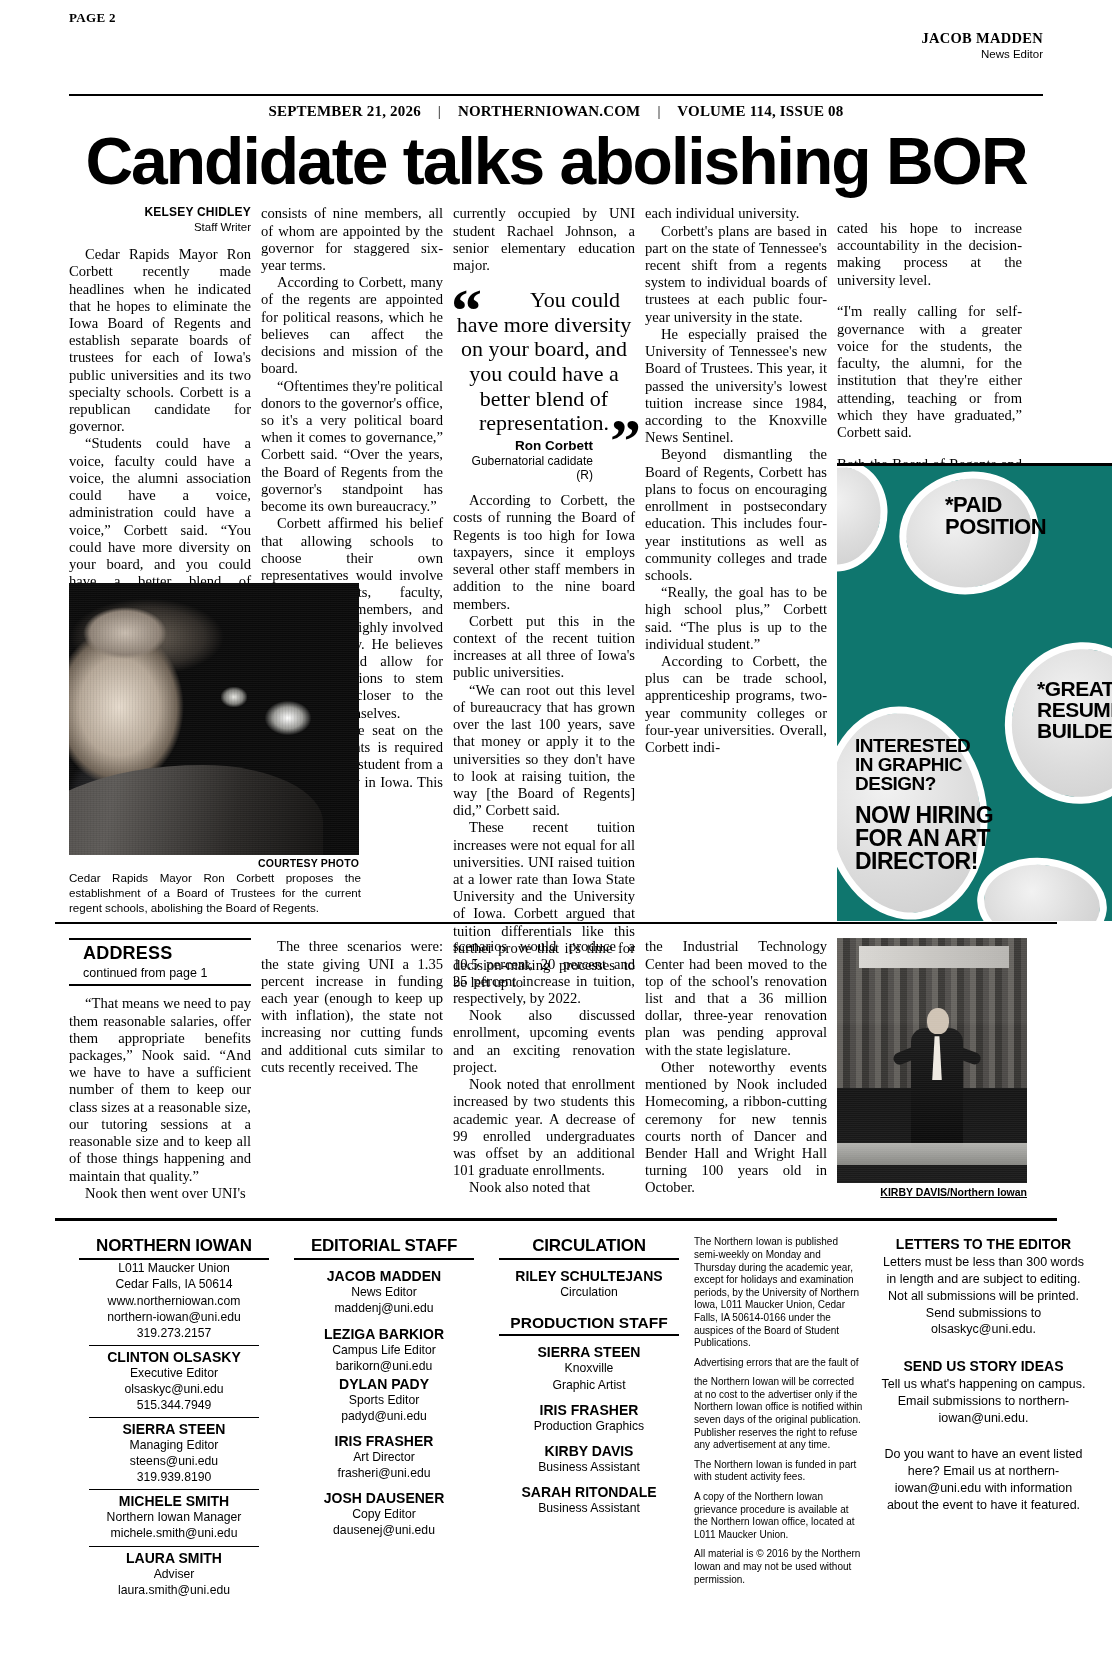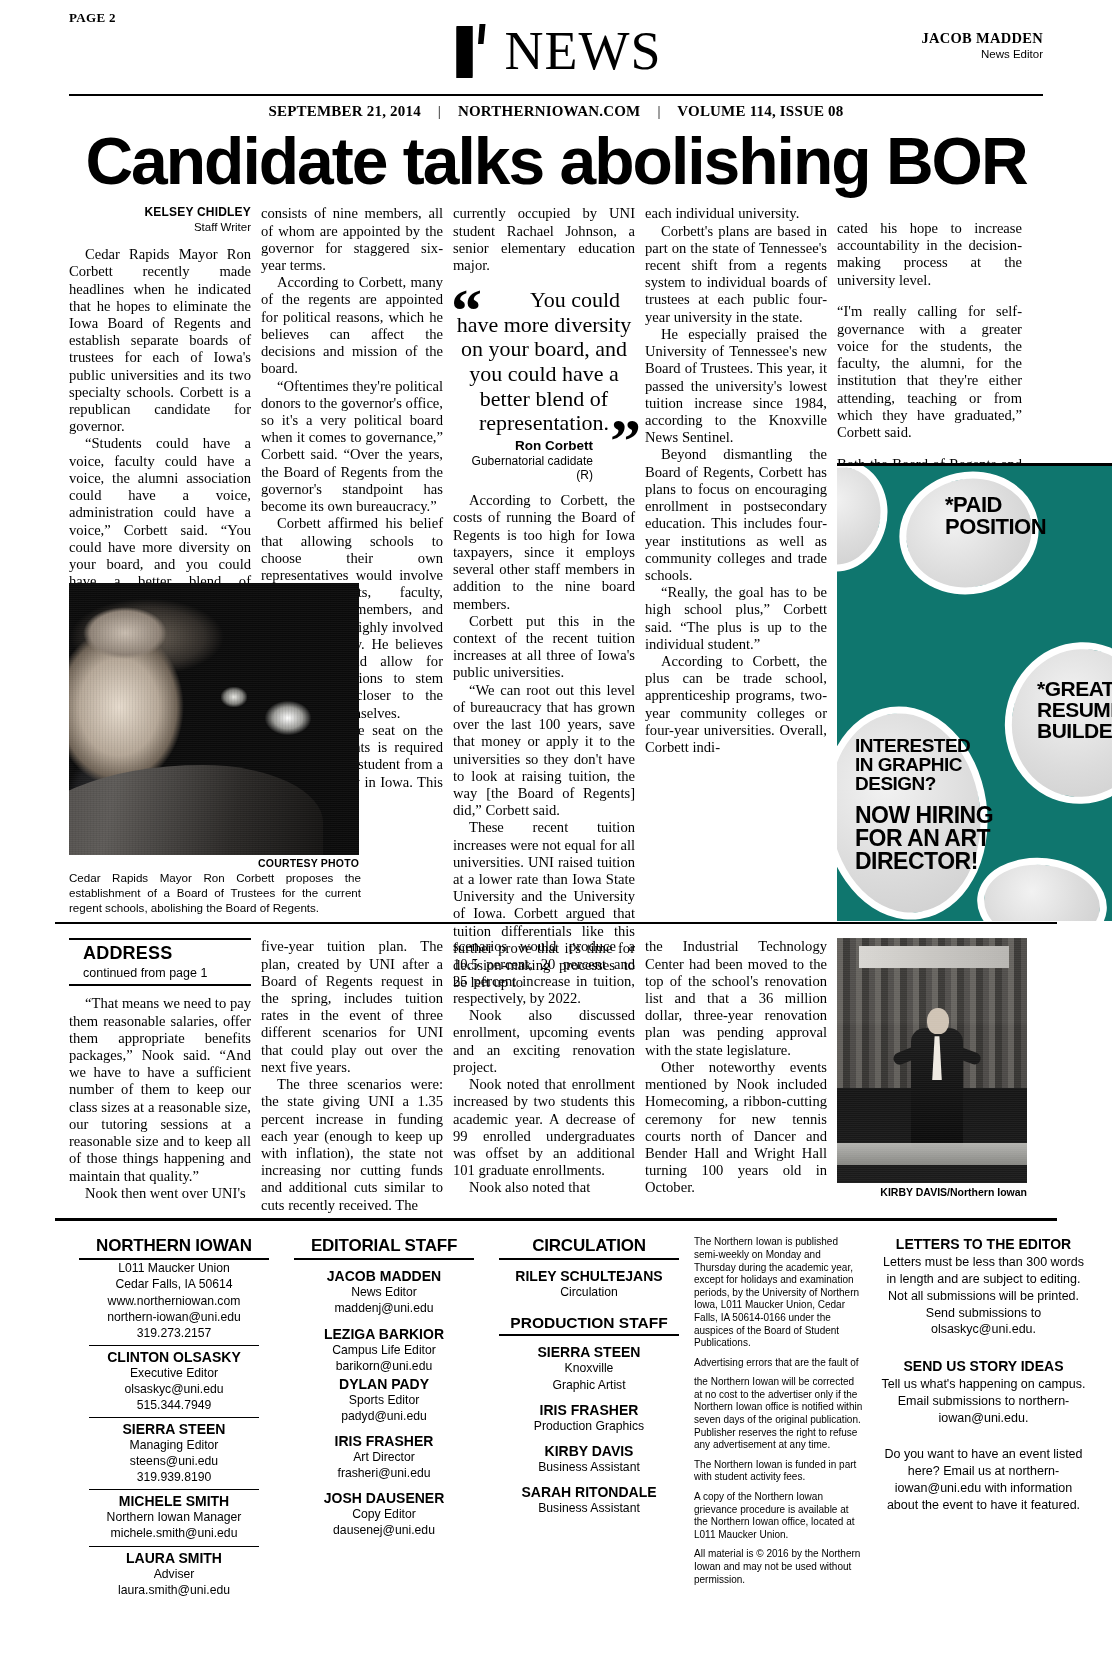--- a/index.html
+++ b/index.html
@@ -272,21 +272,21 @@
     opacity:.85;
   }
   .photo2 .grain {
     position:absolute; inset:0;
     background-image:repeating-linear-gradient(0deg, rgba(255,255,255,.04) 0 1px, transparent 1px 2px);
   }
   .credit2 {
     position:absolute; left:768px; top:248px; width:190px;
     text-align:right;
     font-family:"Liberation Sans", sans-serif;
-    font-weight:bold; font-size:10.5px;
+    font-weight:bold; font-size:10.5px;text-decoration:underline;
   }
 
   
   .staffbox { position:relative; height:300px; }
   .sb-col {
     position:absolute; top:0;
     text-align:center;
     font-family:"Liberation Sans", sans-serif;
   }
   .sb1 { left:10px;  width:190px; }
@@ -313,41 +313,31 @@
   .sb-gap { height:20px; }
 </style>
 </head>
 <body>
 
 <div class="page">
 
   <div class="masthead">
     <div class="page-num">PAGE 2</div>
 
-    <div class="nameplate">
-      <span class="n-logo">
-        <svg viewBox="0 0 50 58" width="50" height="58" aria-hidden="true">
-          <path d="M6 56 L6 4 L14 4 L14 30 L14 4 L22 4 L22 56 Z" fill="#000"></path>
-          <path d="M6 4 L6 56 L13.5 56 L13.5 20 L22 56 L22 4 L14.5 4 L14.5 38 Z" fill="#000"></path>
-          <path d="M29 2 L35 2 L33 22 L27.5 22 Z" fill="#000"></path>
-        </svg>
-      </span>
-      <span class="news-word">NEWS</span>
-    </div>
 
     <div class="editor-block">
       <div class="editor-name">JACOB MADDEN</div>
       <div class="editor-role">News Editor</div>
     </div>
   </div>
 
   <div class="rule-thick"></div>
 
   <div class="dateline">
-    <span>SEPTEMBER 21, 2014</span>
+    <span>SEPTEMBER 21, 2026</span>
     <span class="sep">|</span>
     <span>NORTHERNIOWAN.COM</span>
     <span class="sep">|</span>
     <span>VOLUME 114, ISSUE 08</span>
   </div>
 
   <h1 class="headline">Candidate talks abolishing BOR</h1>
 
   <div class="article">
 
@@ -448,21 +438,20 @@
     <div class="col c1">
       <div class="jumphead-box">
         <div class="jumphead">ADDRESS</div>
         <div class="jumpsub">continued from page 1</div>
       </div>
       <p>“That means we need to pay them reasonable salaries, offer them appropriate benefits packages,” Nook said. “And we have to have a sufficient number of them to keep our class sizes at a reasonable size, our tutoring sessions at a reasonable size and to keep all of those things happening and maintain that quality.”</p>
       <p>Nook then went over UNI's</p>
     </div>
 
     <div class="col c2">
-      <p class="noind">five-year tuition plan. The plan, created by UNI after a Board of Regents request in the spring, includes tuition rates in the event of three different scenarios for UNI that could play out over the next five years.</p>
       <p>The three scenarios were: the state giving UNI a 1.35 percent increase in funding each year (enough to keep up with inflation), the state not increasing nor cutting funds and additional cuts similar to cuts recently received. The</p>
     </div>
 
     <div class="col c3">
       <p class="noind">scenarios would produce a 10.5 percent, 20 percent and 25 percent increase in tuition, respectively, by 2022.</p>
       <p>Nook also discussed enrollment, upcoming events and an exciting renovation project.</p>
       <p>Nook noted that enrollment increased by two students this academic year. A decrease of 99 enrolled undergraduates was offset by an additional 101 graduate enrollments.</p>
       <p>Nook also noted that</p>
     </div>
 

